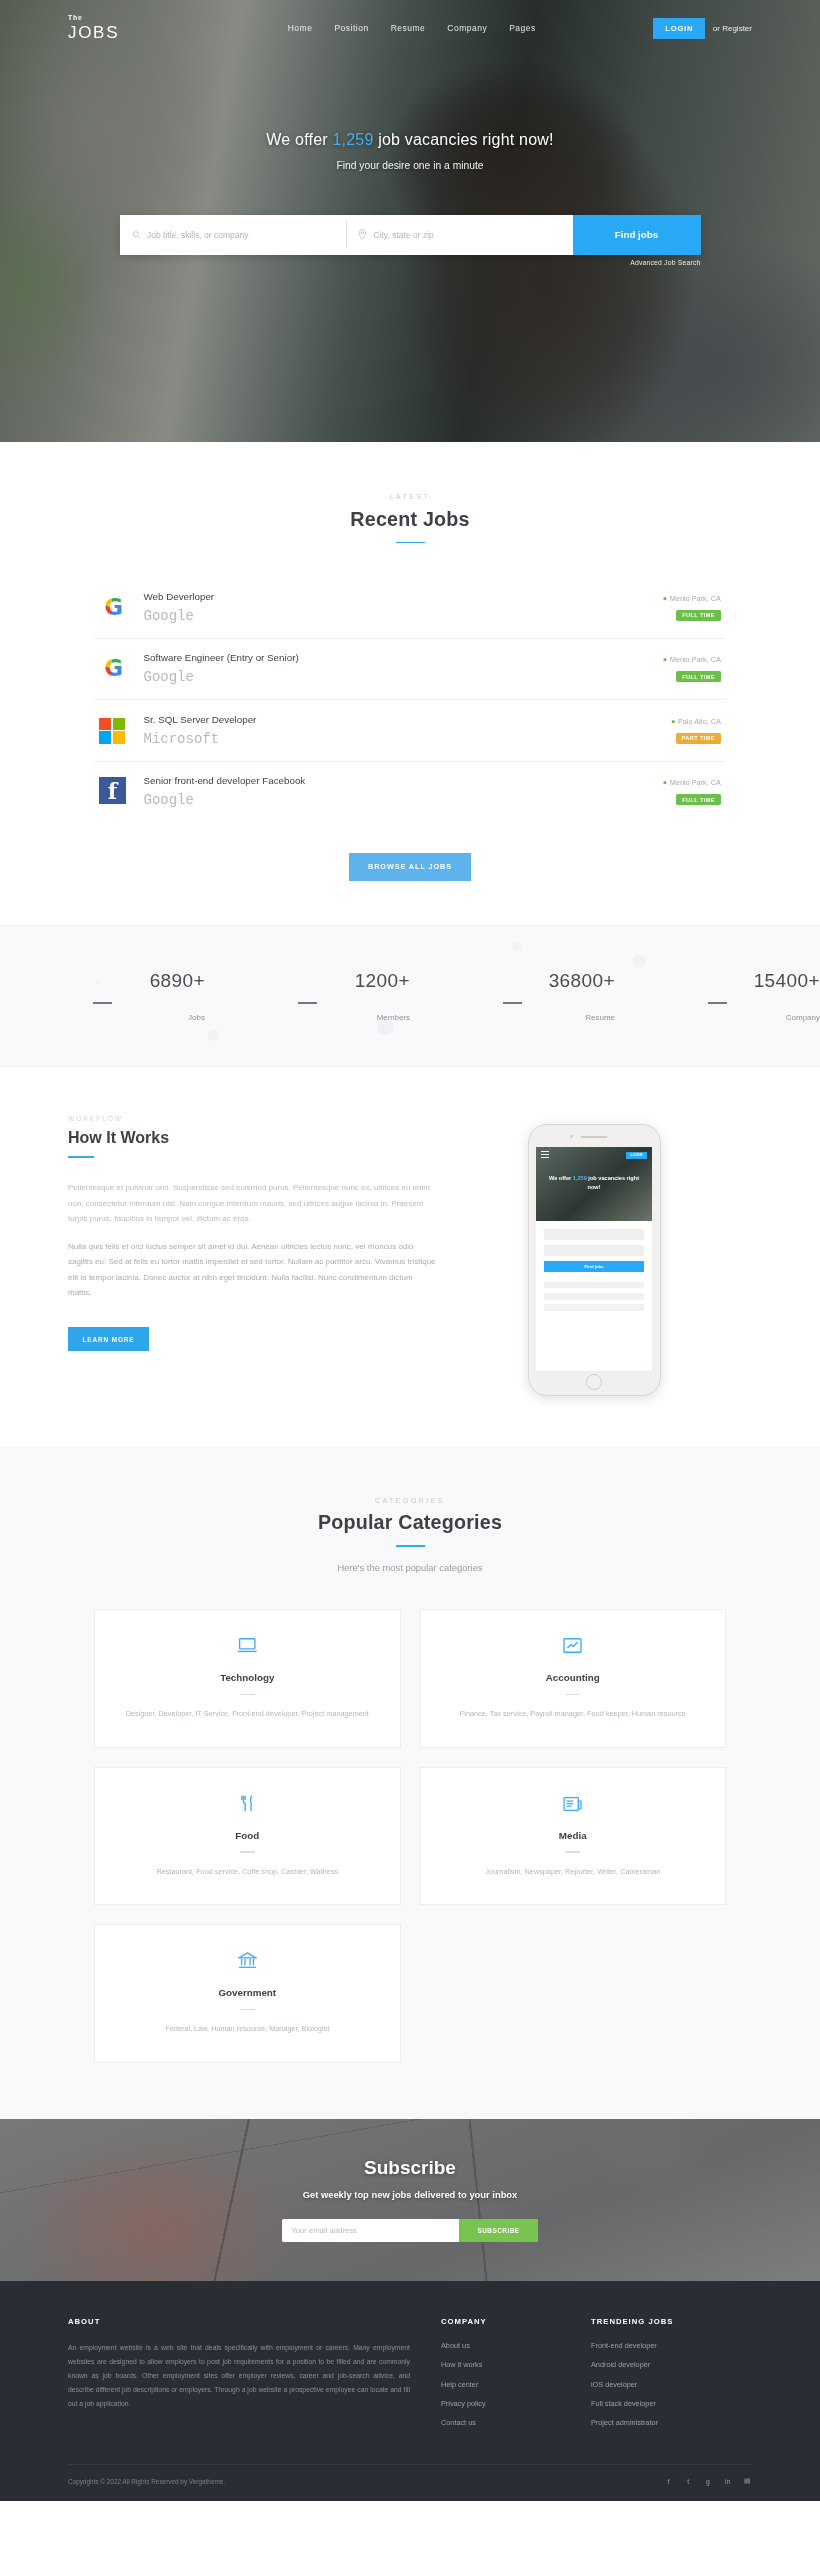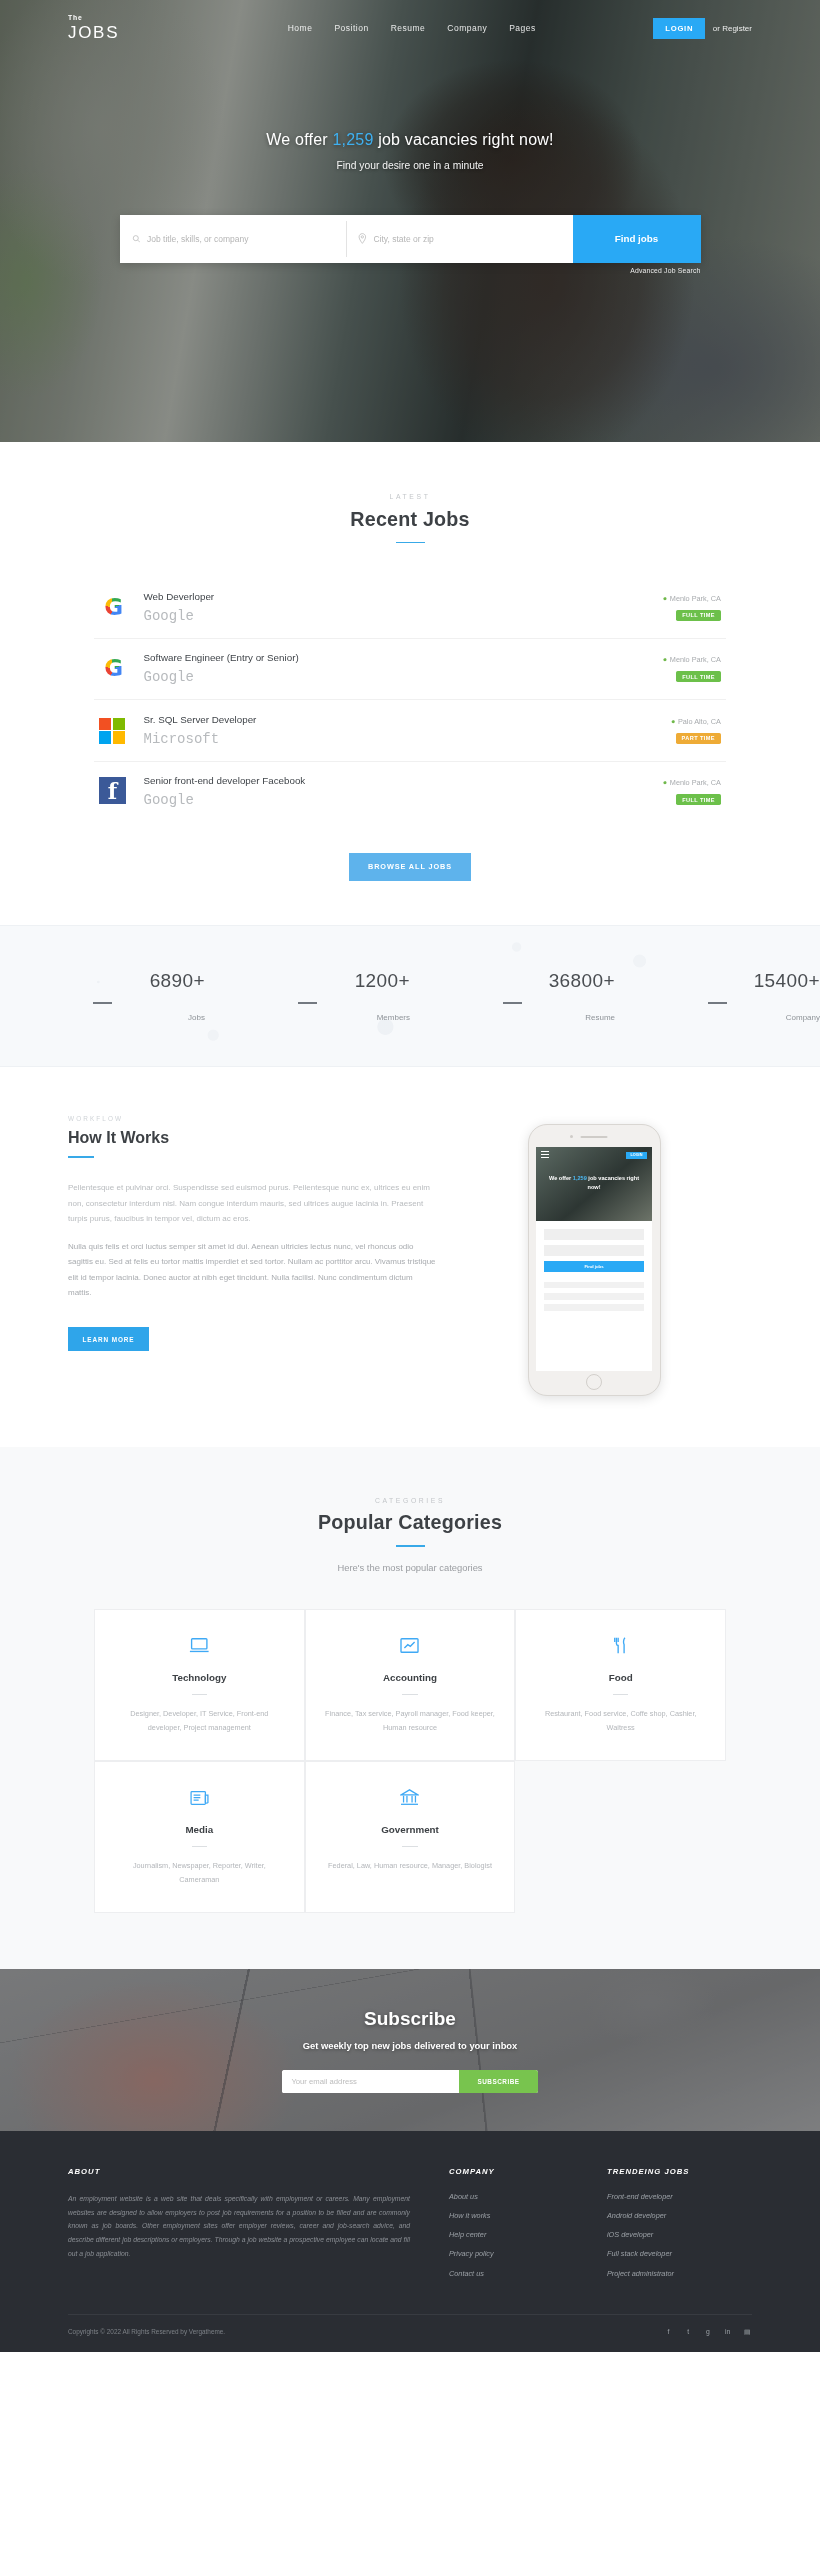--- a/index.html
+++ b/index.html
@@ -54,21 +54,21 @@
     color: #fff; font-size: 16px; font-weight: 400; letter-spacing: 0.2px;
     text-shadow: 0 0.9px 4.3px rgba(0,0,0,.45);
   }
   .hero-title .hl { color: #3fb0f0; }
   .hero-sub {
     color: rgba(255,255,255,0.95); font-size: 10.3px; margin-top: 11px;
     text-shadow: 0 0.9px 3.4px rgba(0,0,0,.45);
   }
 
   .searchbar {
-    margin: 44px auto 0; width: 581px; height: 48px;
+    margin: 44px auto 0; width: 581px; height: 40px;
     display: flex; box-shadow: 0 1.7px 8.5px rgba(0,0,0,.18);
   }
   .search-field {
     flex: 1; background: #fff; display: flex; align-items: center;
     gap: 6.8px; padding: 0 12px; position: relative;
   }
   .search-field + .search-field::before {
     content:""; position:absolute; left:0; top:6px; bottom:6px; width:0.9px; background:#e3e3e3;
   }
   .search-field input {
@@ -197,21 +197,21 @@
   .ph-input { height: 11px; background: #efefef; margin-bottom: 5.1px; }
   .ph-btn { height: 11px; background: #29a9f5; color: #fff; font-size: 4.3px; font-weight: 700;
     display:flex; align-items:center; justify-content:center; margin-top: 1.7px;}
   .ph-rows { padding: 9.4px 7.7px 0; }
   .ph-row { height: 6.8px; background:#f1f1f1; margin-bottom: 4.3px; }
 
   
   .cats { background: #f8f9fa; padding: 50px 0 56px; }
   .cat-grid {
     width: 632px; margin: 36px auto 0;
-    display: grid; grid-template-columns: repeat(3, 1fr); 
+    display: grid; grid-template-columns: repeat(2, 1fr); gap: 19px;
   }
   .cat-card {
     background: #fff; border: 0.9px solid #edeef0; text-align: center;
     padding: 26px 19px 26px;
   }
   .cat-icon { height: 24px; color: #3fa9f5; font-size: 19px; line-height: 24px; }
   .cat-name { font-size: 9.8px; color: #3d4145; font-weight: 700; margin-top: 12px; }
   .cat-rule { width: 15.4px; height: 1.7px; background: #dcdfe2; margin: 10.3px auto 12px; }
   .cat-desc { font-size: 7.3px; line-height: 1.85; color: #b3b6ba; }
 
@@ -246,21 +246,21 @@
     font-size: 7.7px; font-family: inherit; color: #555;
   }
   .sub-form input::placeholder { color: #bcbcbc; }
   .btn-subscribe {
     width: 79px; background: #78c44e; color: #fff; border: none; cursor: pointer;
     font-size: 6.4px; font-weight: 700; letter-spacing: 0.5px; font-family: inherit;
   }
 
   
   footer { background: #2a2d33; padding: 36px 0 0; }
-  .foot-cols { display: flex; gap: 8px; font-style: italic; }
+  .foot-cols { display: flex; gap: 0; }
   .foot-col-about { width: 342px; }
   .foot-col-company { width: 154px; padding-left: 31px; }
   .foot-col-jobs { flex: 1; padding-left: 27px; }
   .foot-h {
     color: #fff; font-size: 7.7px; font-weight: 700; letter-spacing: 1px;
     margin-bottom: 15.4px;
   }
   .foot-about { color: #8b8f95; font-size: 6.8px; line-height: 2.05; text-align: justify; }
   .foot-link { display: block; color: #9ba0a6; font-size: 7.3px; text-decoration: none; margin-bottom: 10.3px; }
   .foot-bottom {

